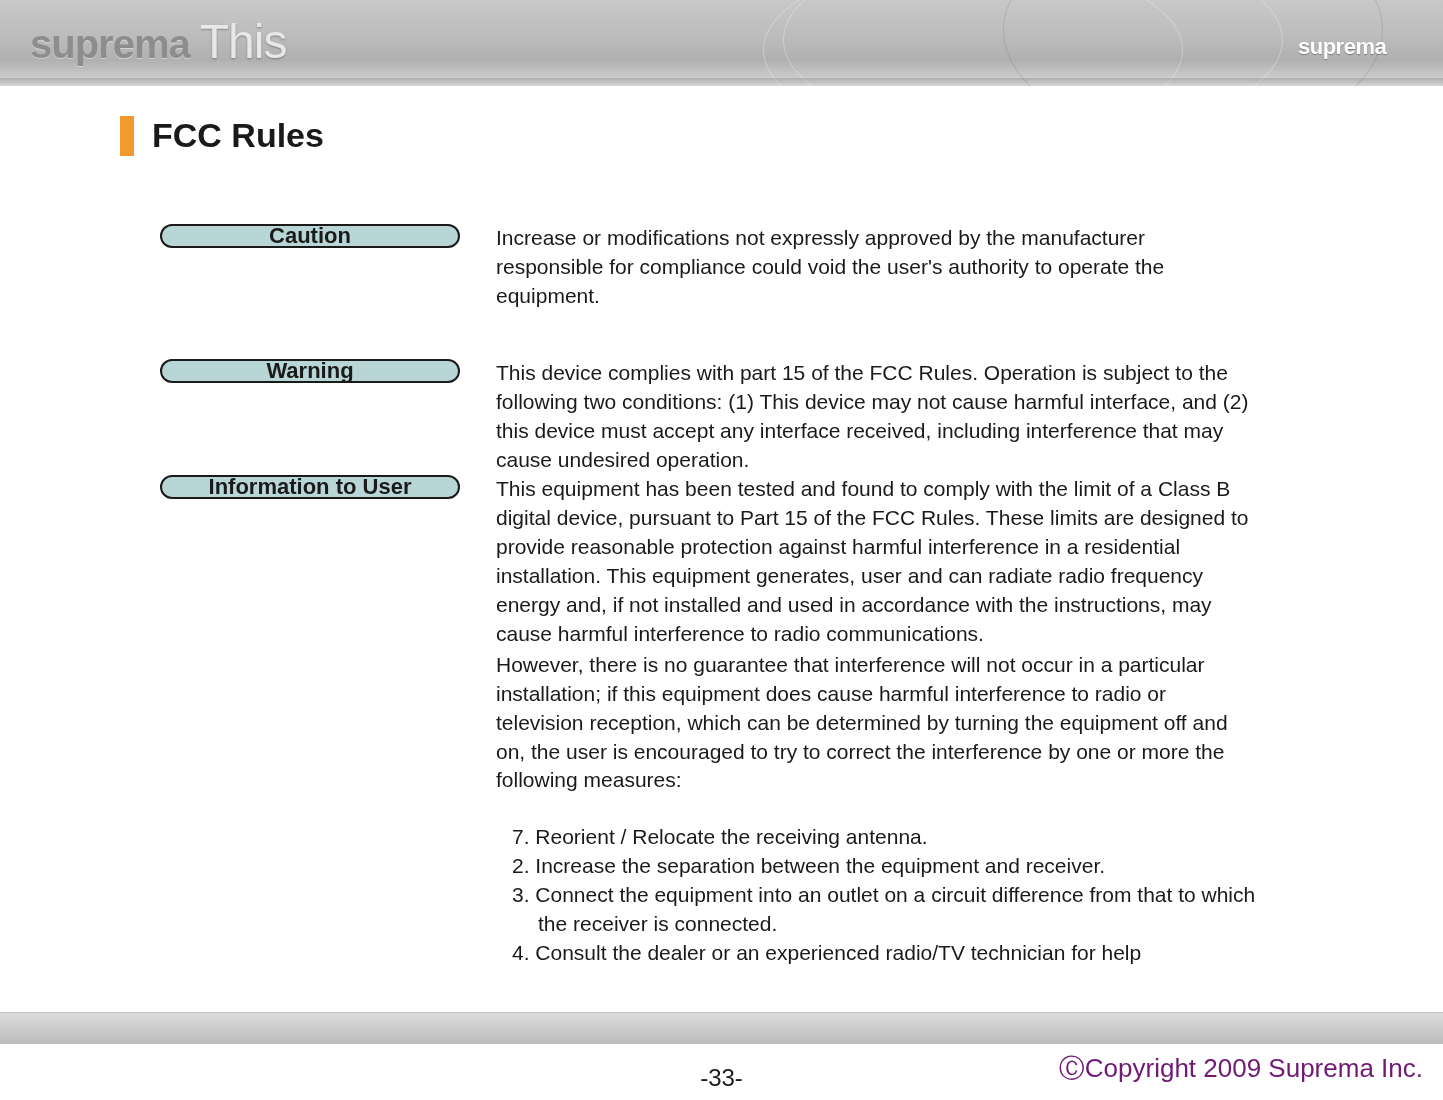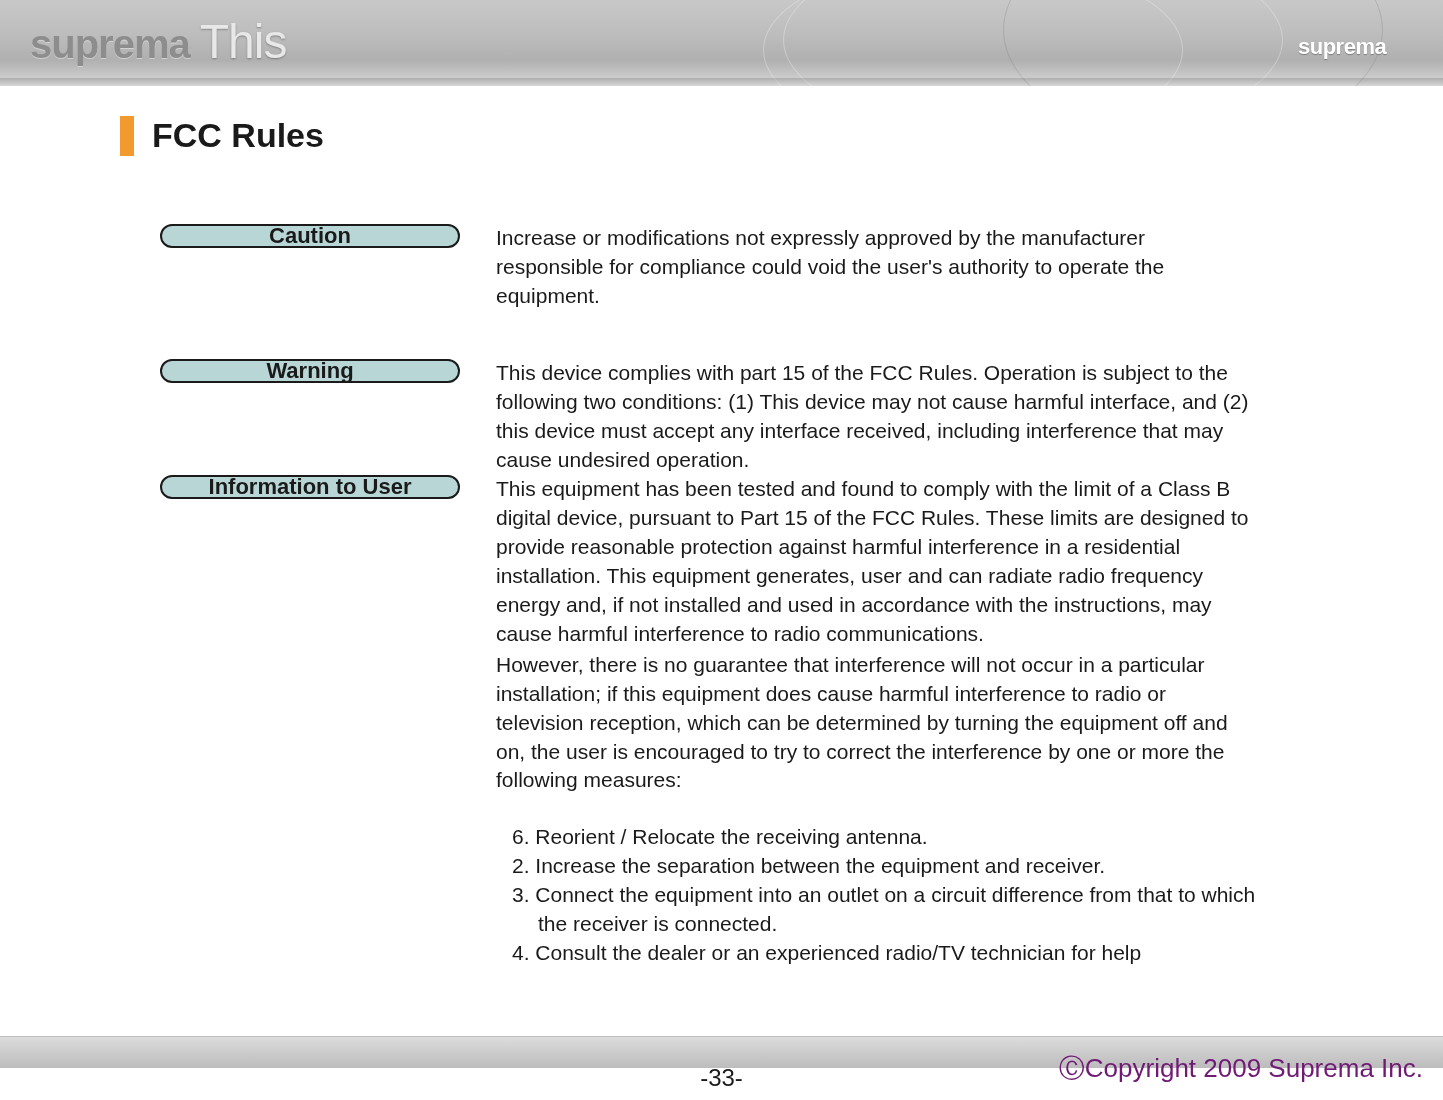--- a/index.html
+++ b/index.html
@@ -139,21 +139,21 @@
     line-height: 1.38;
     color: #1a1a1a;
     text-indent: -26px;
     padding-left: 26px;
   }
   
   
   .footer {
     position: absolute;
     left: 0; right: 0; bottom: 0;
-    height: 64px;
+    height: 88px;
   }
   .footer-bar {
     height: 32px;
     background: linear-gradient(to bottom, #dcdcdc, #bcbcbc);
     border-top: 1px solid #c0c0c0;
   }
   .page-num {
     position: absolute;
     left: 50%;
     transform: translateX(-50%);
@@ -208,21 +208,21 @@
     <div class="pill">Warning</div>
     <div class="body-text">This device complies with part 15 of the FCC Rules. Operation is subject to the following two conditions: (1) This device may not cause harmful interface, and (2) this device must accept any interface received, including interference that may cause undesired operation.</div>
   </div>
 
   <div class="row">
     <div class="pill">Information to User</div>
     <div class="body-text">
       <p>This equipment has been tested and found to comply with the limit of a Class B digital device, pursuant to Part 15 of the FCC Rules. These limits are designed to provide reasonable protection against harmful interference in a residential installation. This equipment generates, user and can  radiate radio frequency energy and, if not installed and used in accordance with the instructions, may cause harmful interference to radio communications.</p>
       <p>However, there is no guarantee that interference will not occur in a particular installation; if this equipment does cause harmful interference to radio or television reception, which can be determined by turning the equipment off and on, the user is encouraged to try to correct the interference by one or more the following measures:</p>
       <div class="measures">
-        <div class="m-line">6. Reorient / Relocate the receiving antenna.</div>
+        <div class="m-line">7. Reorient / Relocate the receiving antenna.</div>
         <div class="m-line">2. Increase the separation between the equipment and receiver.</div>
         <div class="m-line">3. Connect the equipment into an outlet on a circuit difference from that to which the receiver is connected.</div>
         <div class="m-line">4. Consult the dealer or an experienced radio/TV technician for help</div>
       </div>
     </div>
   </div>
 
 </div>
 
 <div class="footer">

